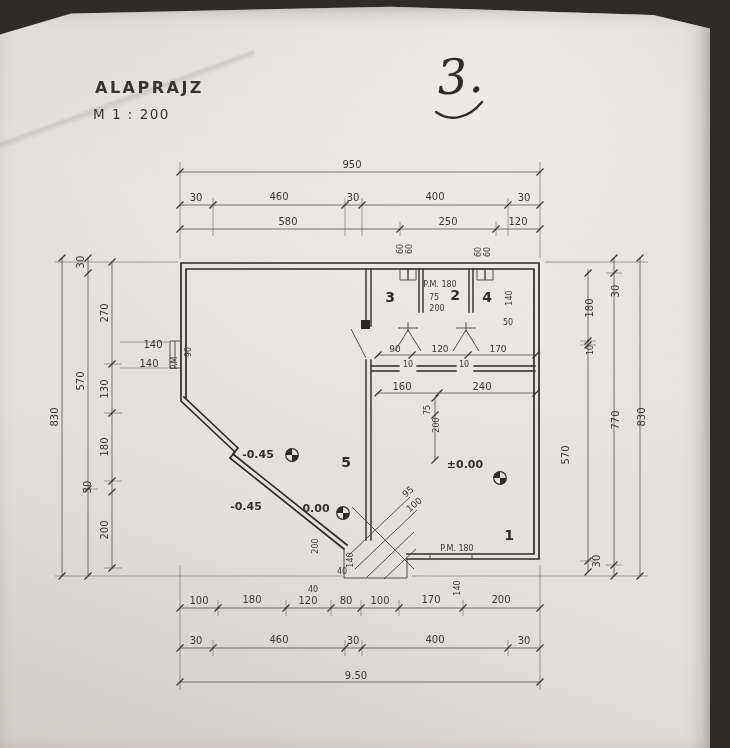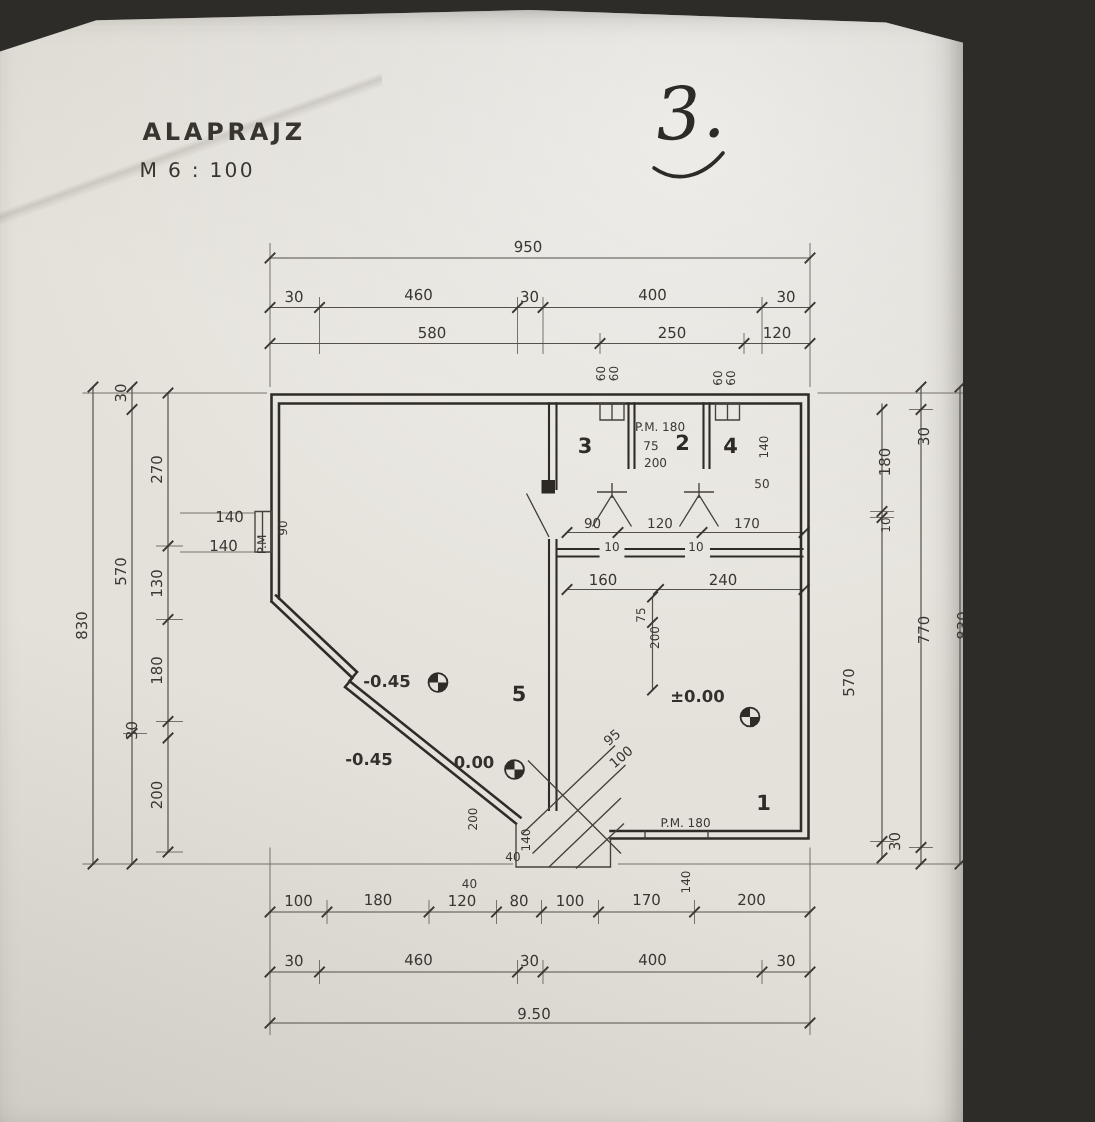--- a/index.html
+++ b/index.html
@@ -1,16 +1,16 @@
 <!DOCTYPE html>
 <html><head>
 <meta charset="utf-8">
 <style>
   html,body{margin:0;padding:0;background:#2e2c28;}
-  .stage{position:relative;width:642px;height:748px;overflow:hidden;background:#2e2c28;
+  .stage{position:relative;width:710px;height:748px;overflow:hidden;background:#2e2c28;
          font-family:"DejaVu Sans",sans-serif;}
   .paper{position:absolute;inset:0;background-color:#e4e1da;
     background-image:
       radial-gradient(130% 100% at 72% 12%, rgba(255,255,255,0.5), rgba(255,255,255,0) 55%),
       linear-gradient(200deg, rgba(86,80,70,0.10), rgba(86,80,70,0) 40%),
       linear-gradient(20deg, rgba(86,80,70,0.14), rgba(86,80,70,0) 35%);
     clip-path:polygon(0% 4.6%, 10% 1.8%, 55% 0.9%, 92% 2%, 100% 3.8%, 100% 100%, 0% 100%);
     box-shadow:inset -14px 0 22px -12px rgba(60,55,50,0.4), inset 0 16px 22px -14px rgba(40,38,34,0.55);}
   .crease{position:absolute;left:-20px;top:36px;width:280px;height:130px;pointer-events:none;
     background:linear-gradient(168deg, transparent 48%, rgba(110,104,96,0.20) 50%, transparent 53%);
@@ -26,21 +26,21 @@
   .room{fill:#2f2c27;font-weight:600;}
   .lvl{fill:#332f2a;font-weight:600;}
 </style>
 </head>
 <body>
 
 <div class="stage">
   <div class="paper">
     <div class="crease"></div>
     <div class="title">ALAPRAJZ</div>
-    <div class="scale">M 6 : 100</div>
+    <div class="scale">M 1 : 200</div>
     <div class="sheet">3.</div>
 
     <svg width="730" height="748" viewBox="0 0 730 748">
 
       <path d="M436 112 C450 122 468 119 482 102" stroke="#2e2b27" stroke-width="2.4" fill="none" stroke-linecap="round"></path>
 
       <g id="g-ext" stroke="#6b655c" stroke-width="0.6">
           <line x1="180" y1="162" x2="180" y2="258"></line>
           <line x1="540" y1="162" x2="540" y2="258"></line>
           <line x1="213" y1="198" x2="213" y2="236"></line>

